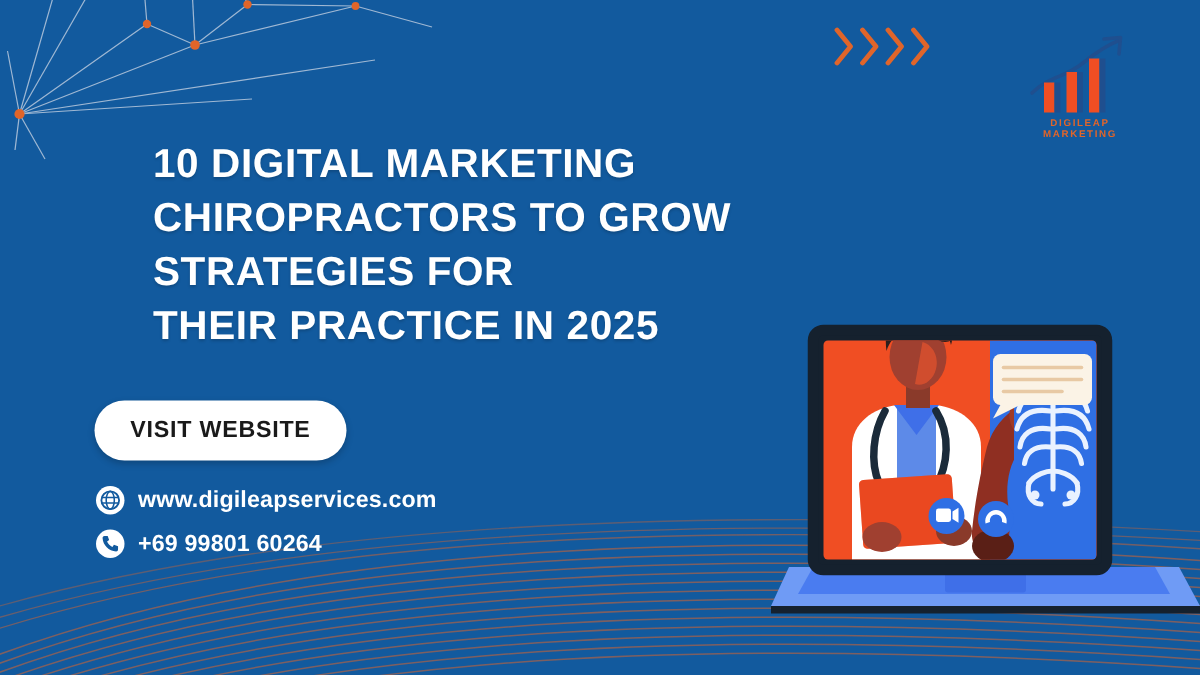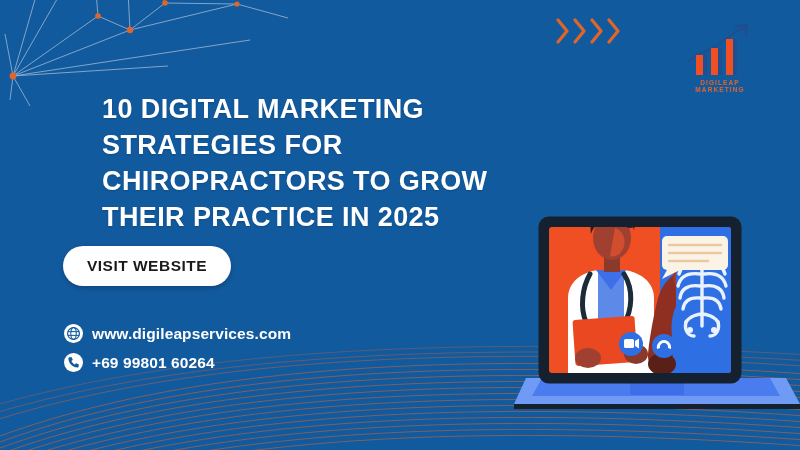--- a/index.html
+++ b/index.html
@@ -56,21 +56,21 @@
     font-weight:700;
     letter-spacing:.4px;
     color:#ffffff;
     text-transform:uppercase;
     white-space:nowrap;
     text-shadow:0 1px 2px rgba(0,0,0,.18);
   }
 
   
   .cta {
-    position:absolute; left:63px; top:246px;
+    position:absolute; left:63px; top:267px;
     display:inline-flex; align-items:center; justify-content:center;
     min-width:168px; height:40px;
     padding:0 22px;
     background:#ffffff;
     border:none;
     border-radius:21px;
     font-family:"Liberation Sans", sans-serif;
     font-size:15.5px; font-weight:700; letter-spacing:.5px;
     color:#1a1a1a;
     cursor:pointer;
@@ -189,22 +189,22 @@
       <rect x="49" y="17" width="4" height="36" fill="#1f4f8f"></rect>
     </svg>
     <div class="logo-text">
       <span>DIGILEAP</span>
       <span>MARKETING</span>
     </div>
   </div>
 
   <h1 class="headline">
     <span class="line">10 DIGITAL MARKETING</span>
+    <span class="line">CHIROPRACTORS TO GROW</span>
     <span class="line">STRATEGIES FOR</span>
-    <span class="line">CHIROPRACTORS TO GROW</span>
     <span class="line">THEIR PRACTICE IN 2025</span>
   </h1>
 
   <button class="cta">VISIT WEBSITE</button>
 
   <div class="contact">
 
     <div class="contact-row">
       <span class="ci">
         <svg width="15" height="15" viewBox="0 0 16 16" xmlns="http://www.w3.org/2000/svg">

